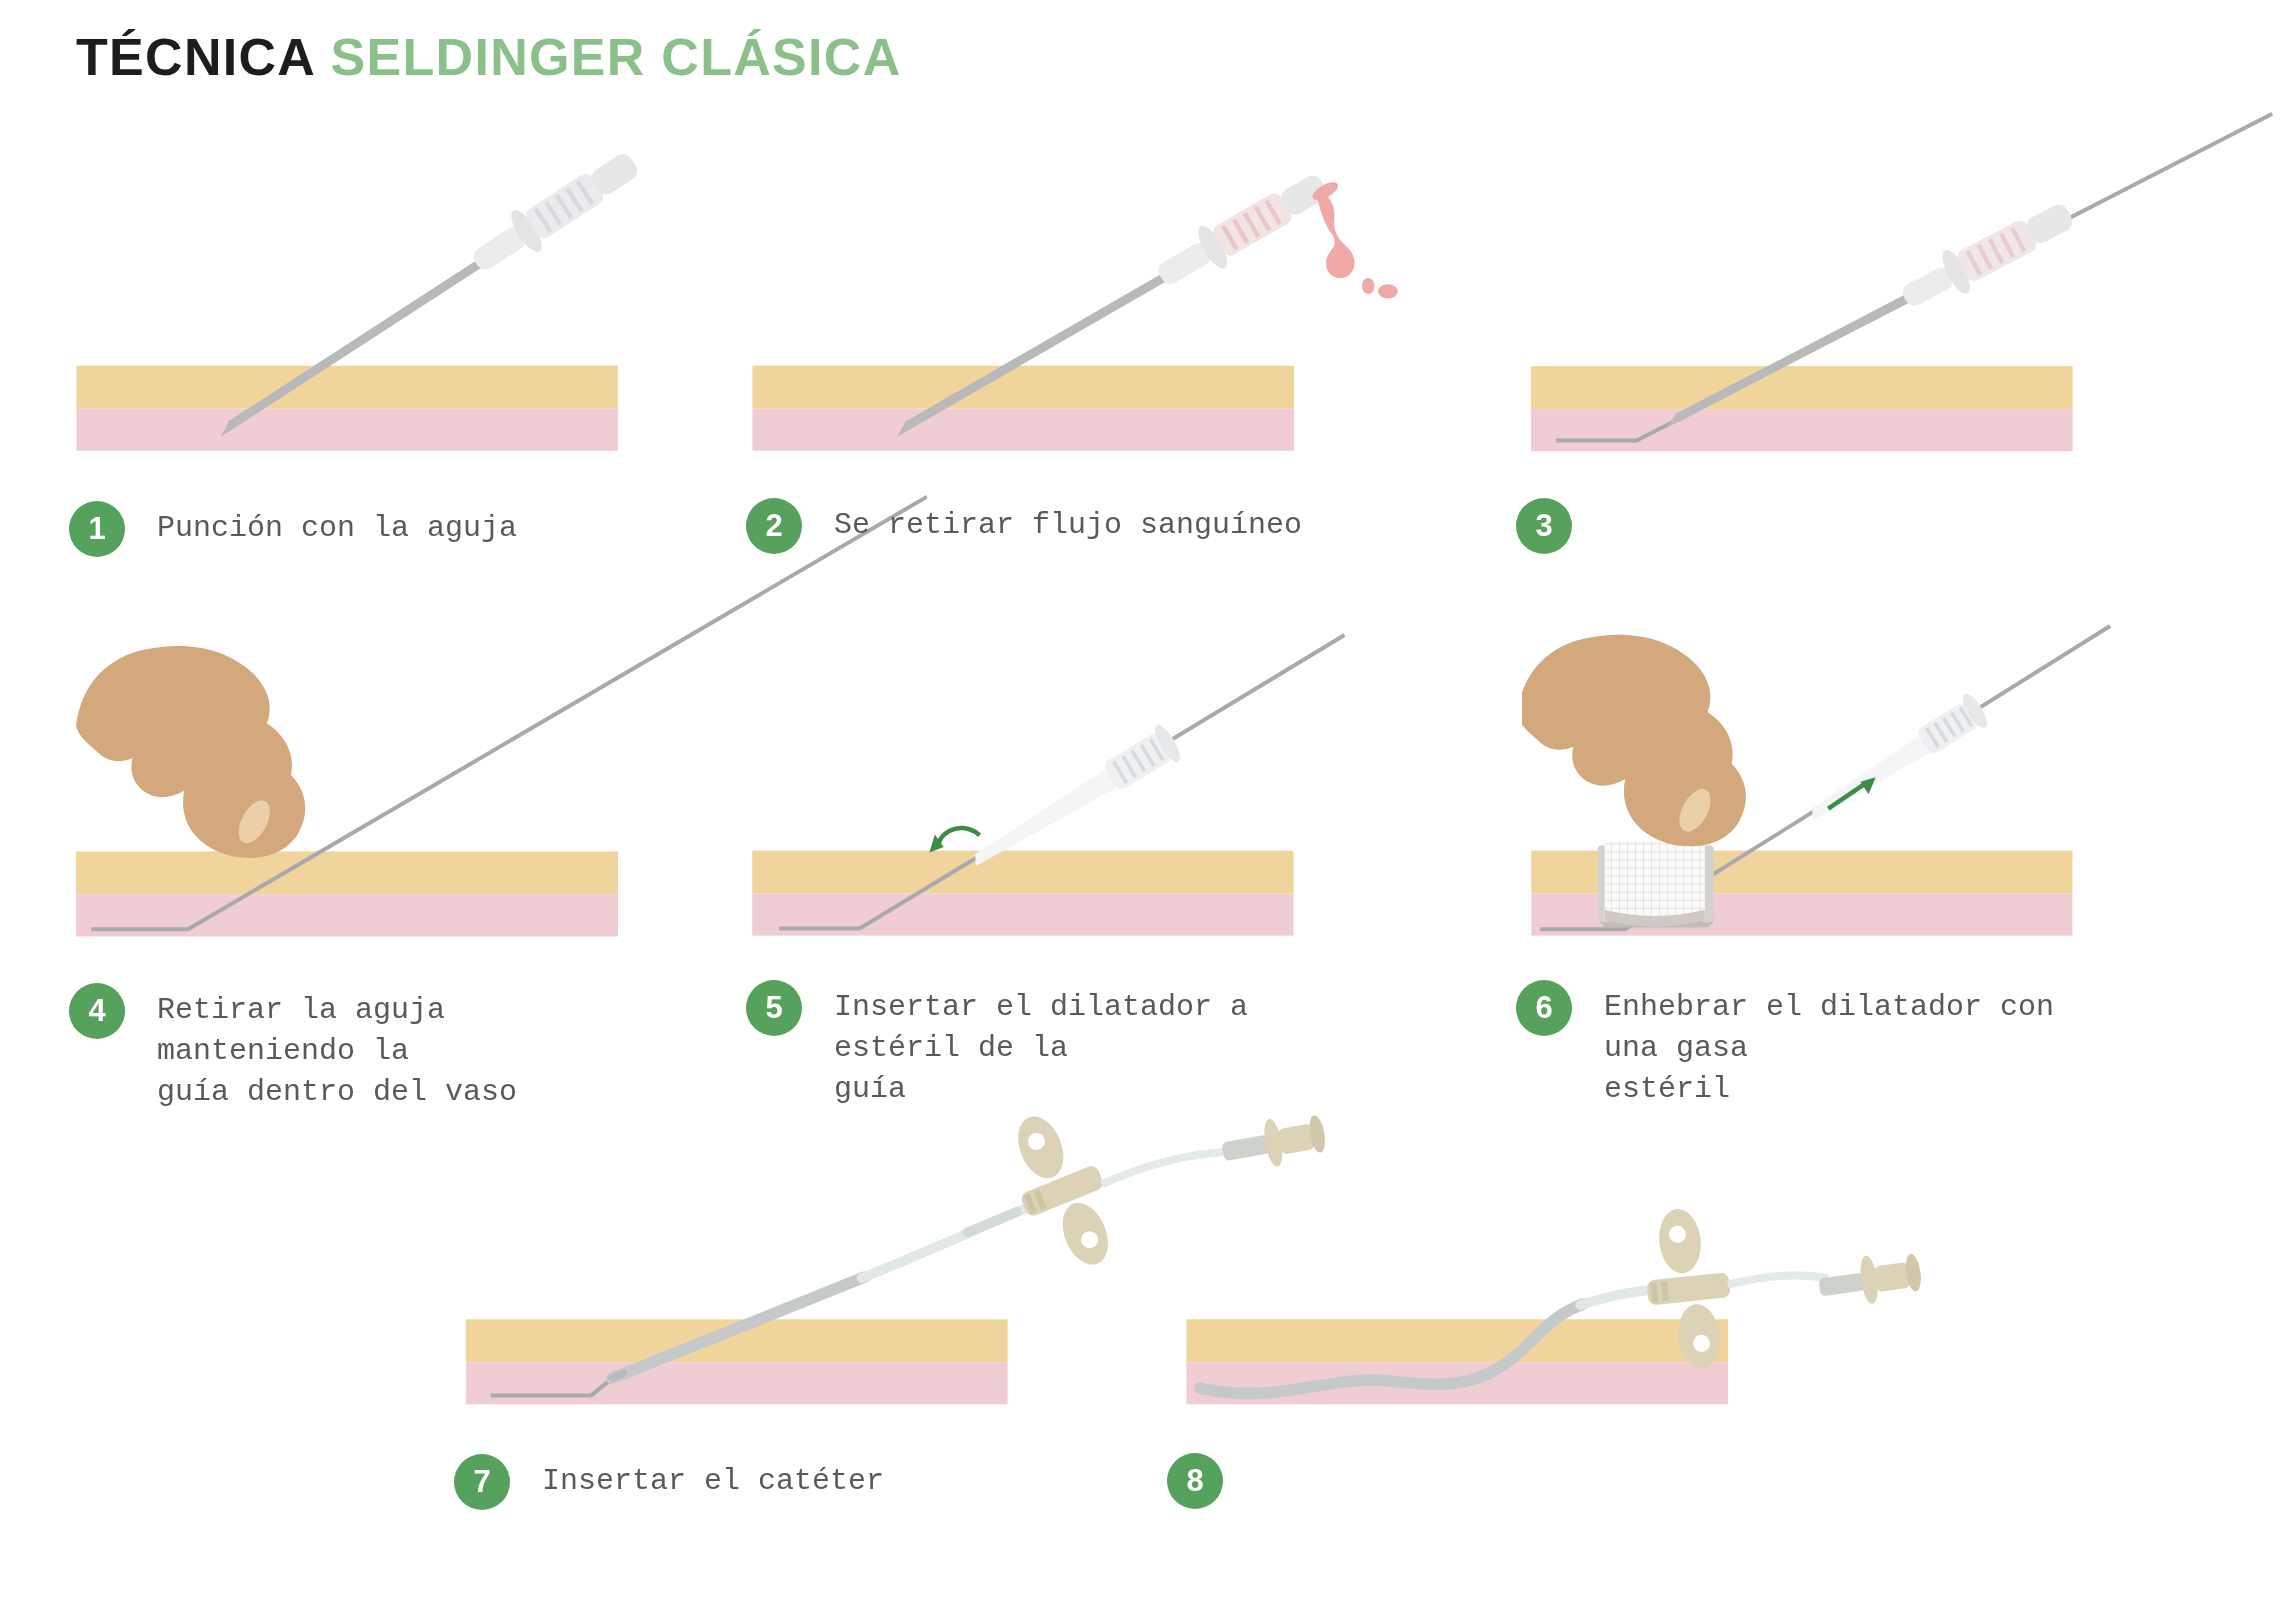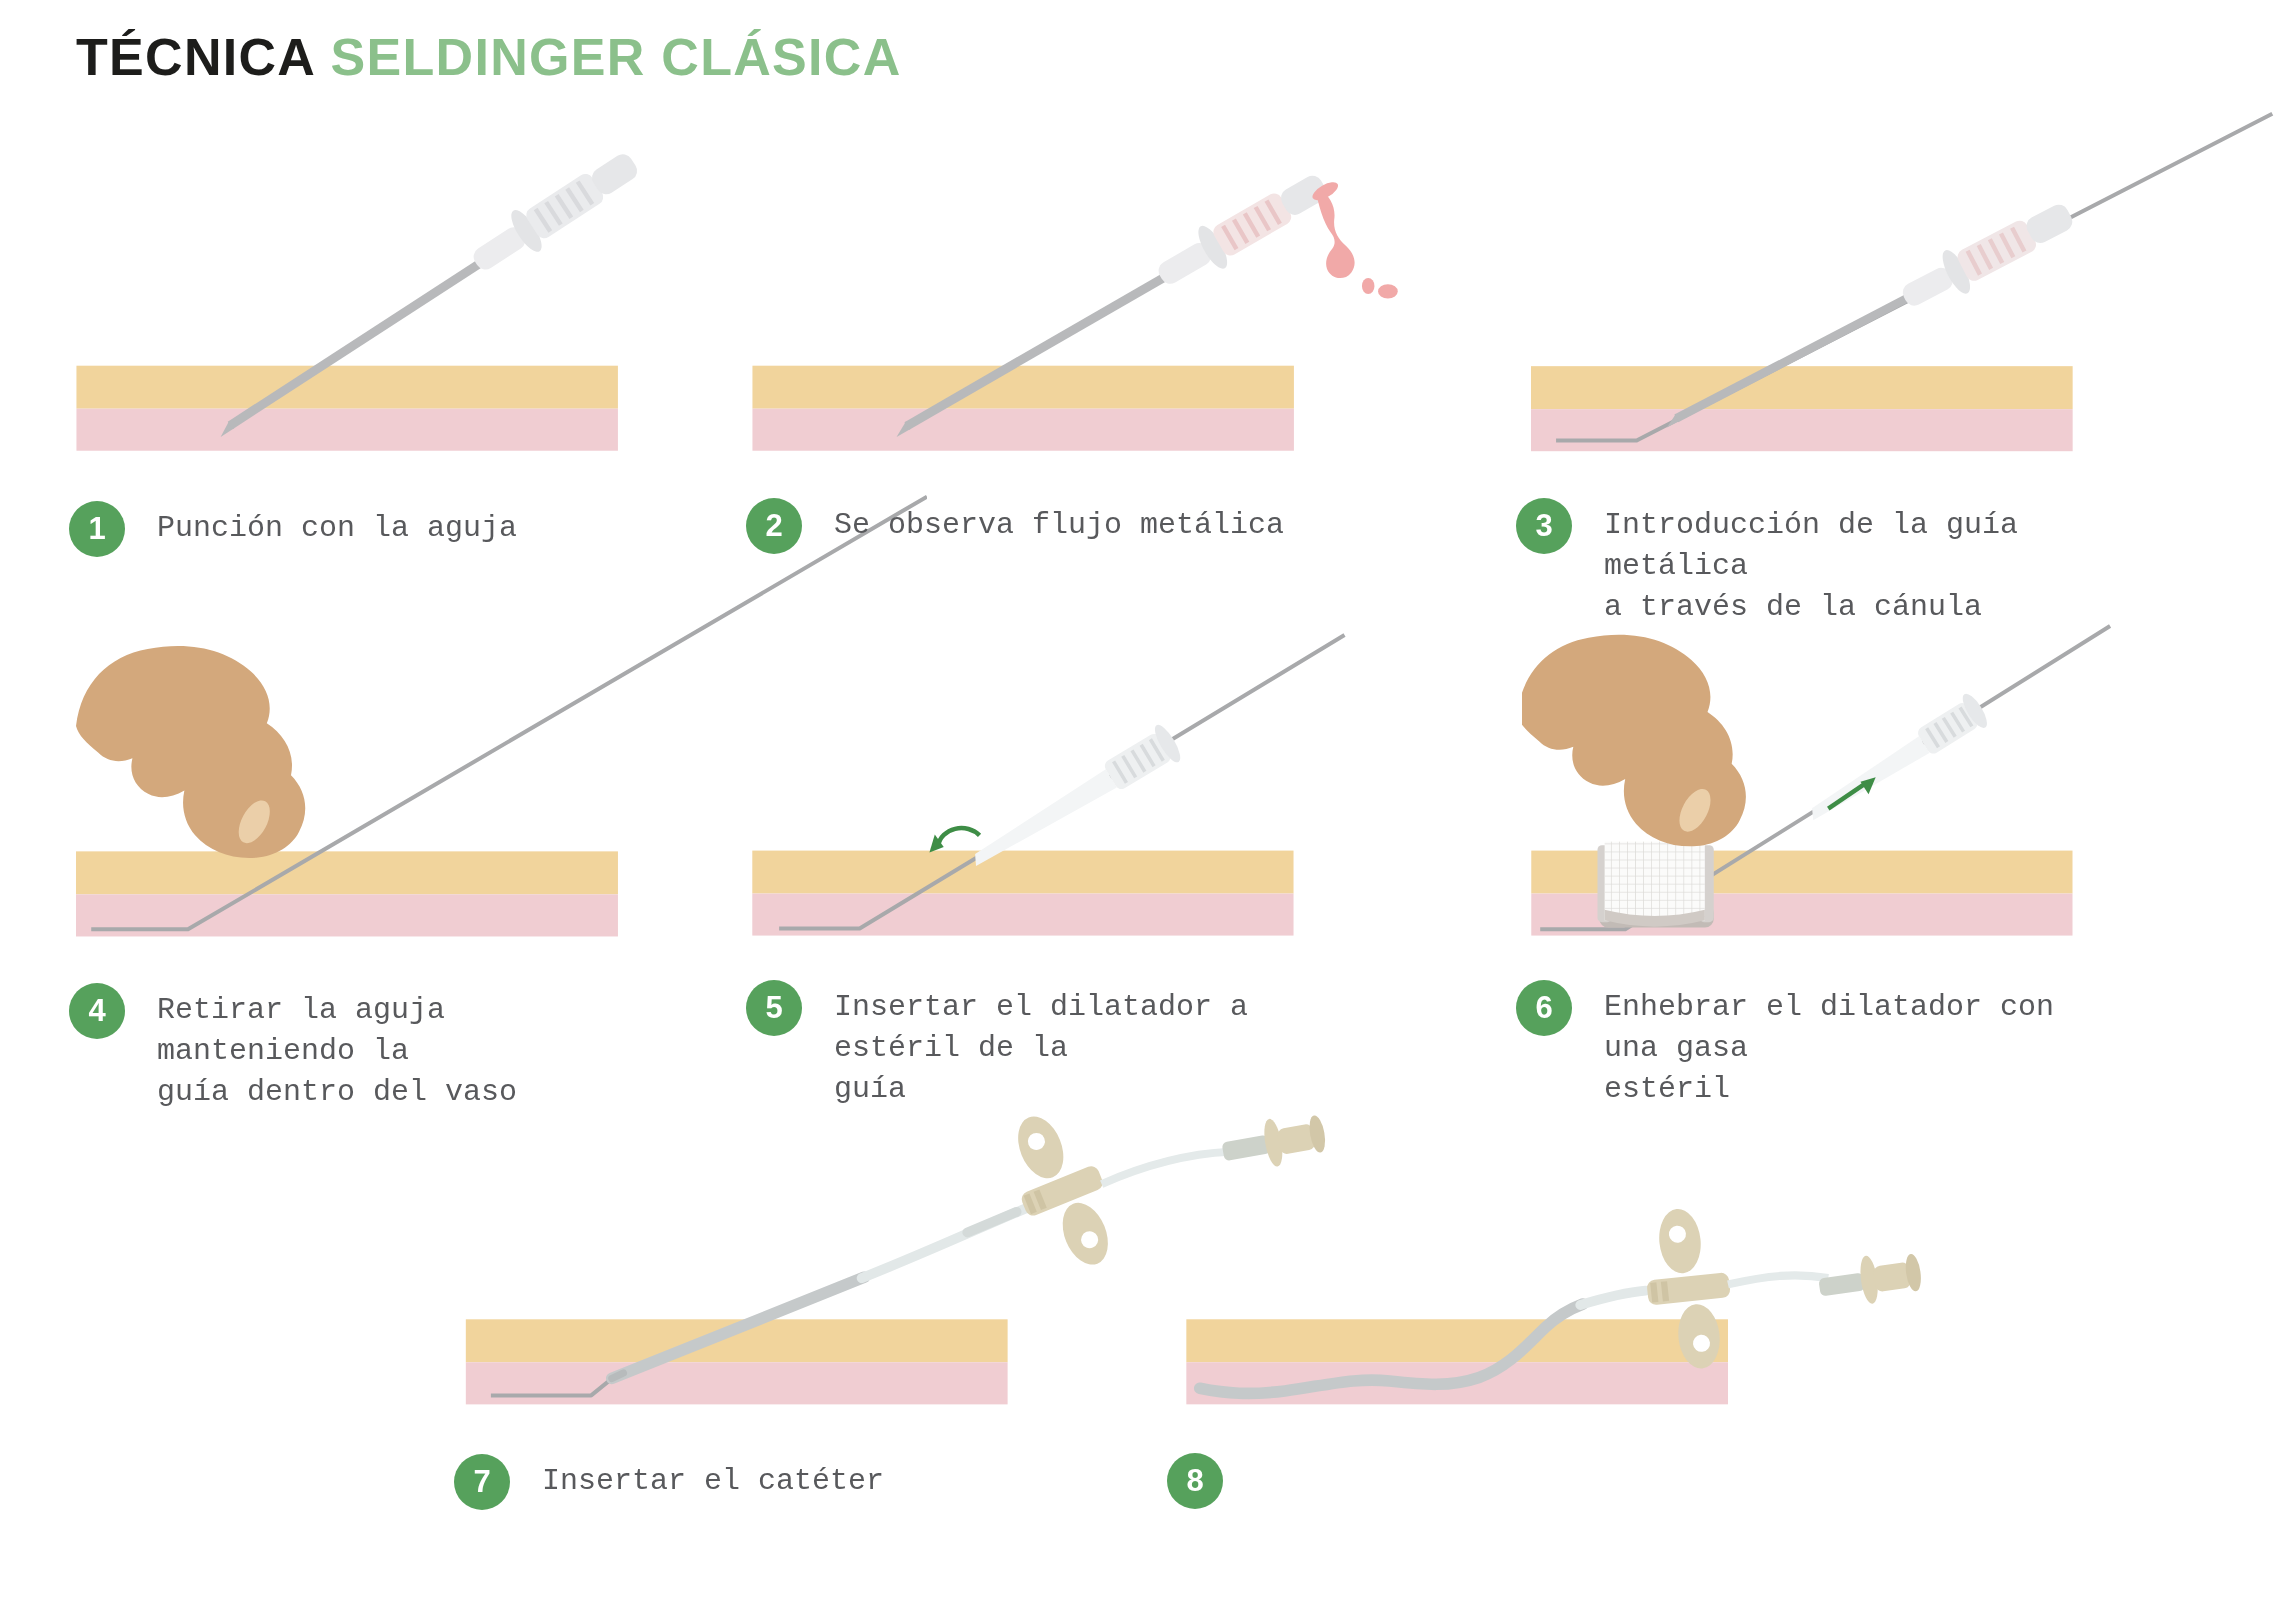--- a/index.html
+++ b/index.html
@@ -225,28 +225,26 @@
   <div class="caption" style="left:69px;top:501px">
     <div class="badge">
         <span>1</span>
       </div>
     <div class="step-label">Punción con la aguja</div>
   </div>
   <div class="caption" style="left:746px;top:498px">
     <div class="badge">
         <span>2</span>
       </div>
-    <div class="step-label">Se observa flujo metálica</div>
+    <div class="step-label">Se retirar flujo sanguíneo</div>
   </div>
   <div class="caption" style="left:1516px;top:498px">
     <div class="badge">
         <span>3</span>
       </div>
-    <div class="step-label">Introducción de la guía metálica
-a través de la cánula</div>
   </div>
   <div class="caption" style="left:69px;top:983px">
     <div class="badge">
         <span>4</span>
       </div>
     <div class="step-label">Retirar la aguja manteniendo la
 guía dentro del vaso</div>
   </div>
   <div class="caption" style="left:746px;top:980px">
     <div class="badge">

